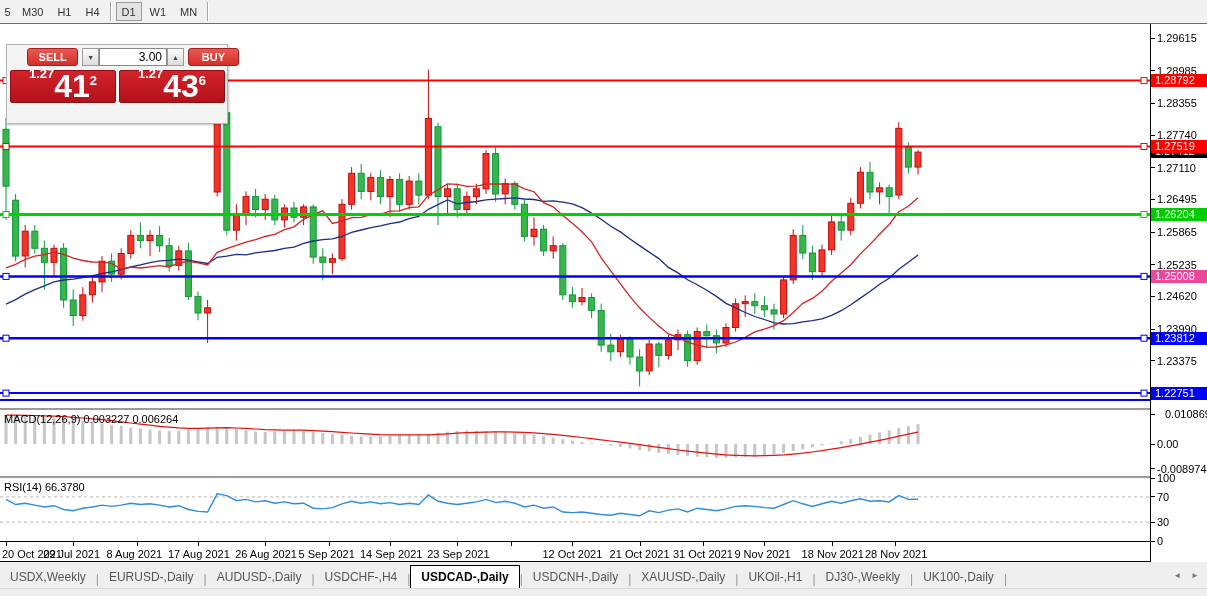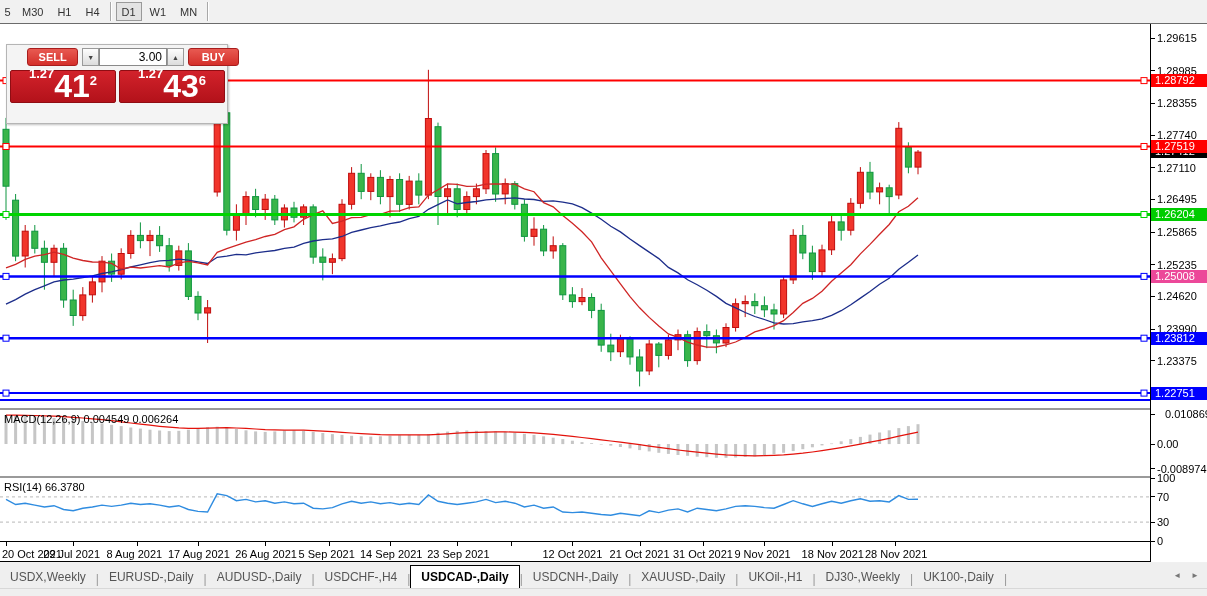--- a/index.html
+++ b/index.html
@@ -519,21 +519,21 @@
         </div>
         <div class="px-box">
           <span class="px-small">1.27</span>
             <span class="px-big">43</span>
             <span class="px-sup">6</span>
         </div>
       </div>
     </div>
 
     <div class="indlabel" id="macd-label">
-      <span>MACD(12,26,9)</span> <span>0.004549 0.006264</span>
+      <span>MACD(12,26,9)</span> <span>0.003227 0.006264</span>
     </div>
     <div class="indlabel" id="rsi-label">
       <span>RSI(14) 66.3780</span>
     </div>
   </div>
 
   <div id="tabbar">
       <div class="tab">USDX,Weekly</div>
       <div class="tabsep">|</div>
       <div class="tab">EURUSD-,Daily</div>

